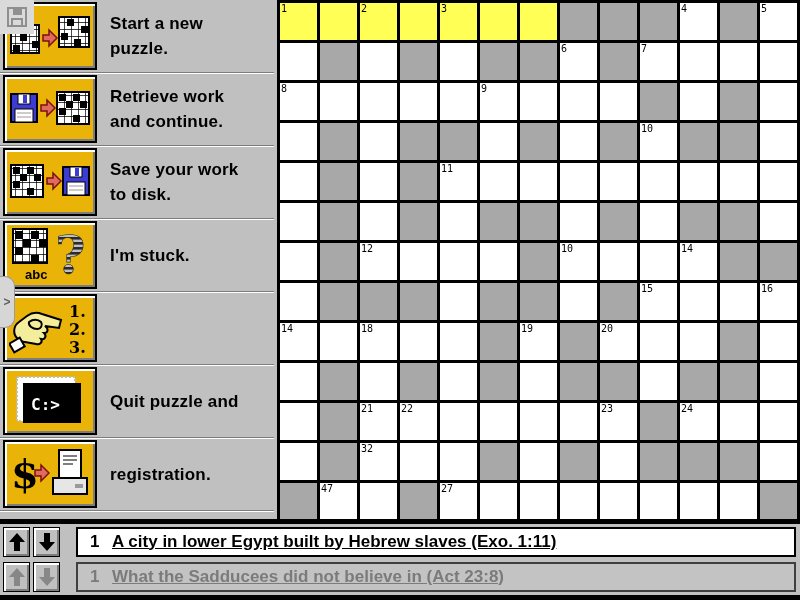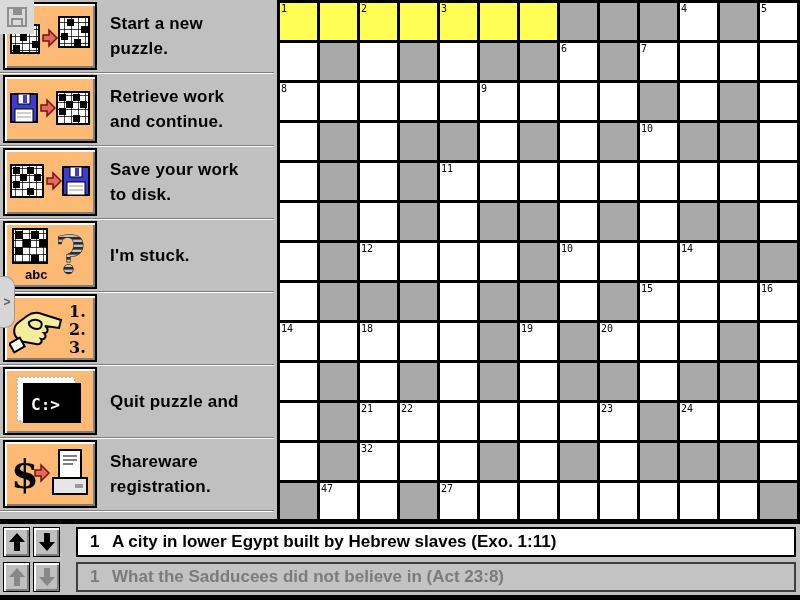--- a/index.html
+++ b/index.html
@@ -10,21 +10,21 @@
     -webkit-font-smoothing:none;
   }
   
   .sidebar{position:absolute;left:0;top:0;width:274px;height:405px;}
   .side-row{
     height:72px;display:flex;align-items:center;padding-left:3px;
     border-bottom:1px solid #7d7d7d;box-shadow:0 1px 0 #ffffff;
     box-sizing:content-box;
   }
   .icon-btn{
-    width:90px;height:64px;flex:0 0 auto;background:#fdba74;
+    width:90px;height:64px;flex:0 0 auto;background:#eab308;
     border:2px solid #000;
     box-shadow:inset 2px 2px 0 #fff, inset -2px -2px 0 #7d7d7d;
     display:flex;align-items:center;justify-content:center;
     cursor:pointer;
     text-align:center;
   }
   .side-label{
     margin-left:13px;font-size:17px;font-weight:bold;color:#000;
     line-height:25px;letter-spacing:0.2px;white-space:nowrap;
   }
@@ -71,21 +71,21 @@
     box-sizing:border-box;
   }
   .clue-field{
     margin-left:16px;width:720px;height:30px;box-sizing:border-box;
     display:flex;align-items:center;
     font-size:17px;font-weight:bold;white-space:nowrap;overflow:hidden;
   }
   .clue-field.on{background:#fff;border:2px solid #000;color:#000;}
   .clue-field.off{background:#c3c3c3;border:2px solid #3f3f3f;color:#7b7b7b;}
   .clue-num{margin-left:12px;width:22px;flex:0 0 auto;}
-  .clue-text{flex:1;}
+  .clue-text{flex:1;text-decoration:underline;}
 </style>
 </head>
 <body>
 
 <div class="disk-chip">
   <svg width="26" height="26" viewBox="0 0 26 26">
     <rect x="4" y="4" width="18" height="18" fill="none" stroke="#8f8f8f" stroke-width="2"></rect>
     <rect x="9" y="4" width="9" height="7" fill="#8f8f8f"></rect>
     <rect x="8" y="15" width="10" height="7" fill="none" stroke="#8f8f8f" stroke-width="2"></rect>
   </svg>
@@ -247,21 +247,20 @@
         <text x="2" y="42" font-family="DejaVu Serif,serif" font-size="40" font-weight="bold" fill="#000">$</text>
         <polygon points="26,24 32,24 32,19 40,27 32,35 32,30 26,30" fill="#e06a5e" stroke="#7a1010" stroke-width="1.5"></polygon>
         <rect x="50" y="4" width="22" height="28" fill="#fff" stroke="#000" stroke-width="2"></rect>
         <path d="M54,10h14M54,14h14M54,18h10" stroke="#555" stroke-width="1.5"></path>
         <rect x="44" y="32" width="34" height="16" fill="#e6e6e6" stroke="#000" stroke-width="2"></rect>
         <rect x="66" y="38" width="8" height="4" fill="#9a9a9a"></rect>
         <path d="M46,48 h30" stroke="#000" stroke-width="2"></path>
       </svg>
     </div>
     <div class="side-label">
-      <div>Shareware</div>
       <div>registration.</div>
     </div>
   </div>
 
 </div>
 
 <div class="grid">
     <div class="cell hl">
       <span class="num">1</span>
     </div>

